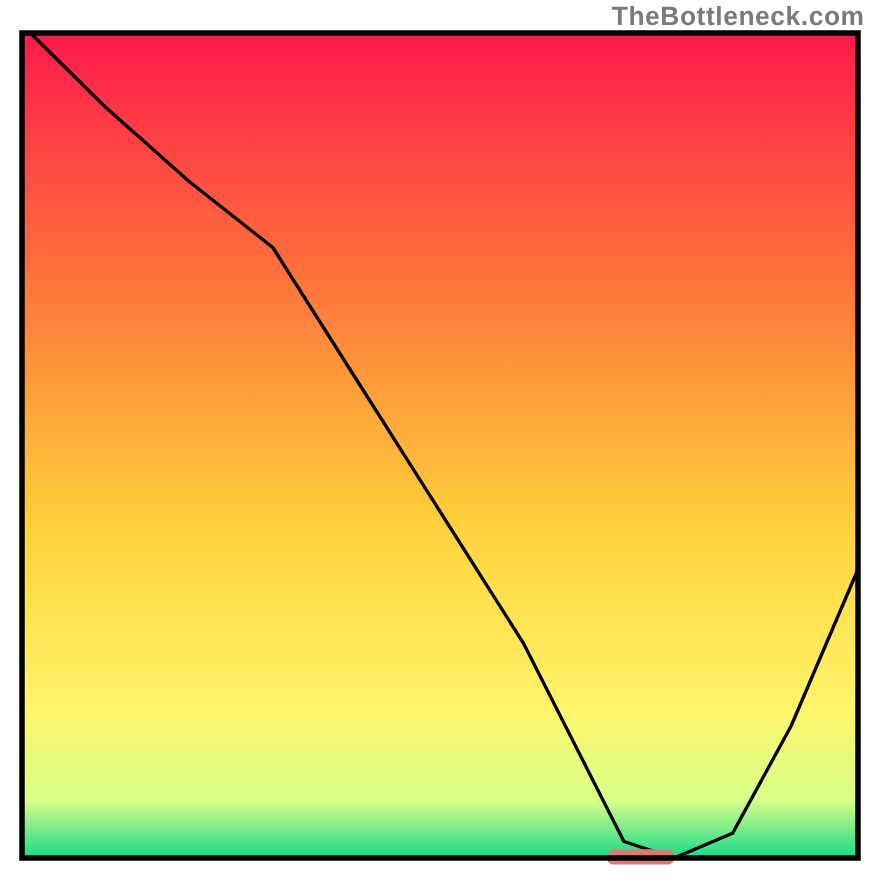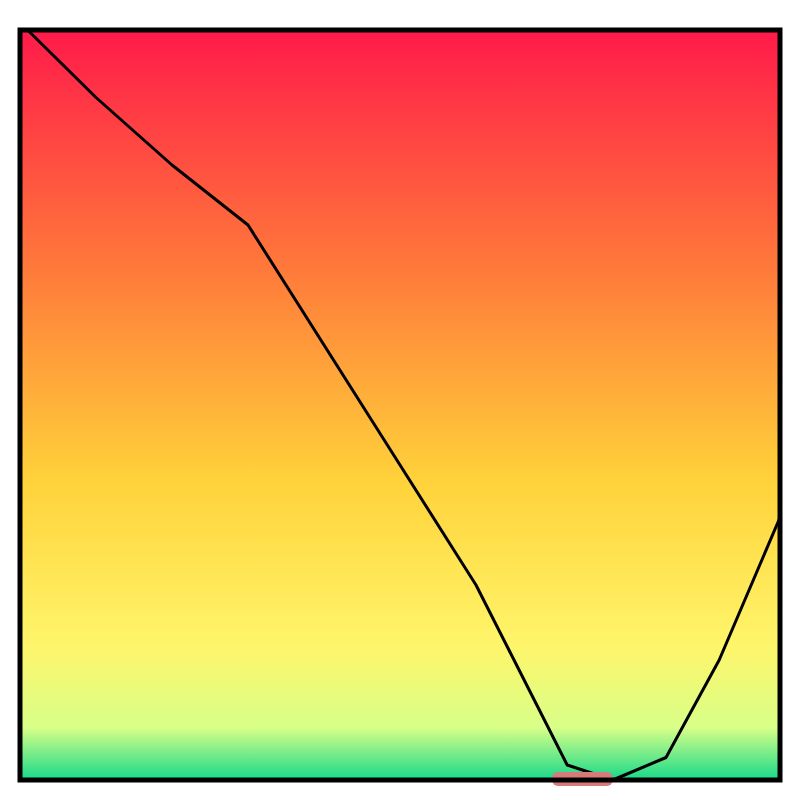--- a/index.html
+++ b/index.html
@@ -30,20 +30,21 @@
     top: 0;
     width: 800px;
     height: 800px;
     display: block;
   }
 </style>
 </head>
 <body>
 <div class="container">
 
+<span class="watermark">TheBottleneck.com</span>
 
 <svg class="plot" viewBox="0 0 800 800">
   <defs>
     <linearGradient id="bg-grad" x1="0" y1="0" x2="0" y2="1">
       <stop id="gstop0" offset="0%" stop-color="#ff1a4a"></stop>
       <stop id="gstop1" offset="32%" stop-color="#ff7a3a"></stop>
       <stop id="gstop2" offset="60%" stop-color="#ffd23a"></stop>
       <stop id="gstop3" offset="82%" stop-color="#fff56a"></stop>
       <stop id="gstop4" offset="93%" stop-color="#d8ff88"></stop>
       <stop id="gstop5" offset="100%" stop-color="#17d98a"></stop>

